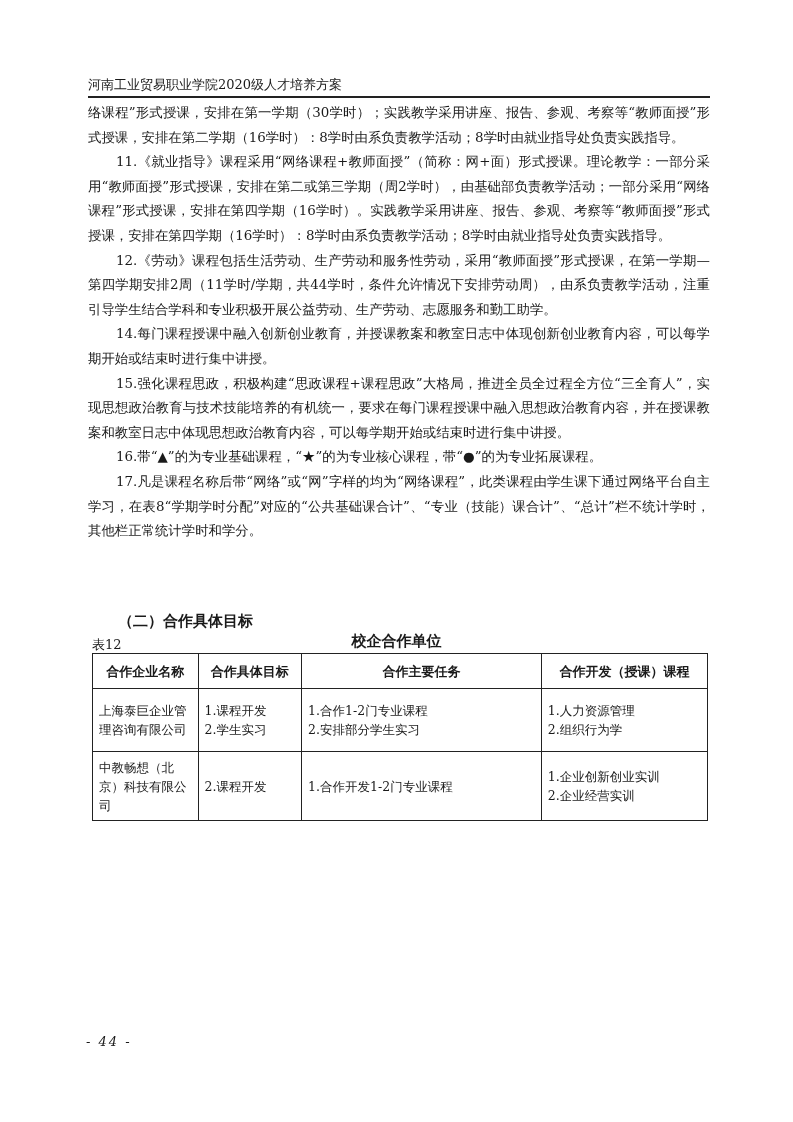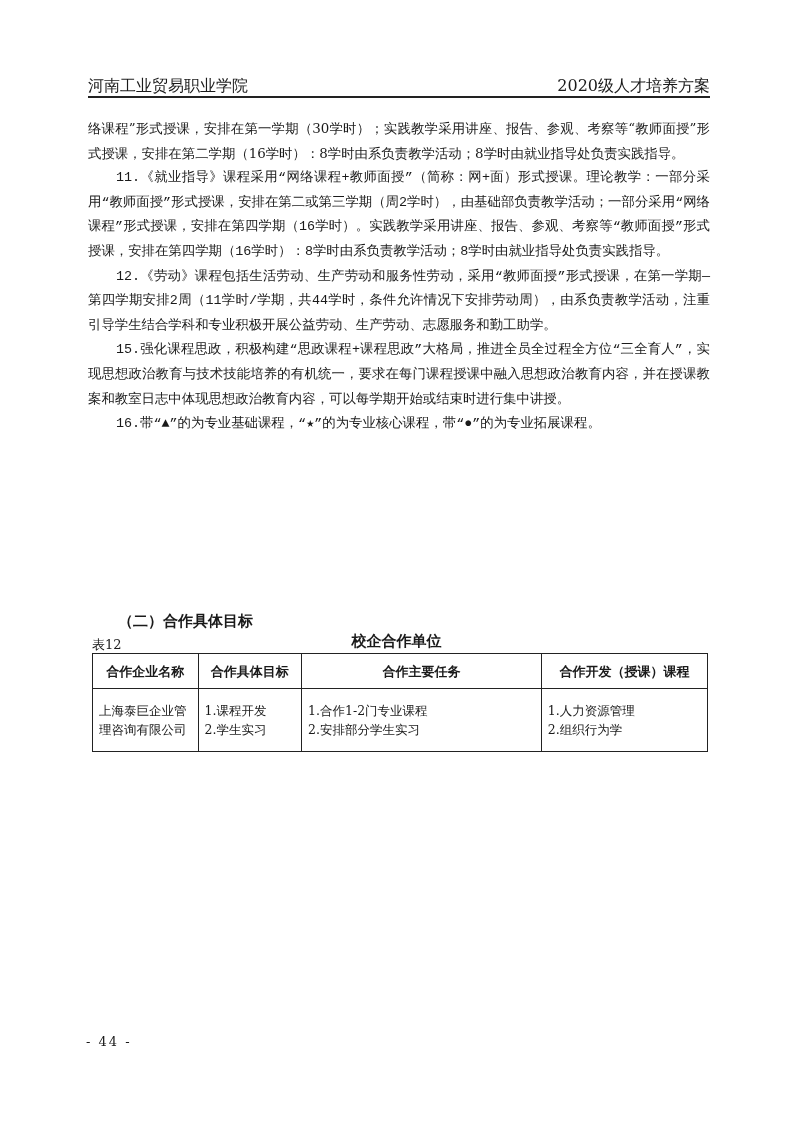--- a/index.html
+++ b/index.html
@@ -1,56 +1,58 @@
 <!DOCTYPE html>
 <html><head>
 <meta charset="utf-8">
 <style>
   html, body { margin: 0; padding: 0; background: #ffffff; }
   body { width: 793px; height: 1122px; position: relative; overflow: hidden;
          font-family: "DejaVu Serif", "Liberation Serif", serif; color: #1a1a1a; }
   .header { position: absolute; left: 88px; top: 76px; width: 622px; height: 18px;
-            font-size: 16px; display: flex; justify-content: space-between; }
+            font-size: 13px; display: flex; justify-content: flex-start; }
   .header-rule { position: absolute; left: 88px; top: 96px; width: 622px; height: 0;
                  border-top: 2px solid #222; }
   .body-text { position: absolute; left: 88px; top: 101px; width: 622px;
-               font-size: 13.4px; line-height: 24.6px; text-align: justify; margin-top: 16px; }
+               font-size: 13.4px; line-height: 24.6px; text-align: justify; }
   .body-text p { margin: 0; }
-  .body-text p.indent { text-indent: 28px; font-family: Liberation Mono, monospace; }
+  .body-text p.indent { text-indent: 28px; }
   .section-heading { position: absolute; left: 118px; top: 612px; font-size: 15px;
                      font-weight: bold; font-family: "DejaVu Sans", "Liberation Sans", sans-serif; }
   .table-num { position: absolute; left: 92px; top: 636px; font-size: 13px; }
   .table-title { position: absolute; left: 0; width: 793px; top: 632px; text-align: center;
                  font-size: 15px; font-weight: bold; font-family: Liberation Sans, sans-serif; }
   table.coop { position: absolute; left: 92px; top: 653px; width: 616px; border-collapse: collapse;
                font-size: 12.5px; border-radius: 7px; }
   table.coop th, table.coop td { border: 1.5px solid #222; padding: 3px 6px; vertical-align: middle;
                                  text-align: left; line-height: 19px; }
   table.coop th { font-weight: bold; text-align: center; height: 28px; font-size: 13px;
                   font-family: "DejaVu Sans", "Liberation Sans", sans-serif; }
   .c1 { width: 93px; } .c2 { width: 91px; } .c3 { width: 228px; } .c4 { width: 154px; }
   .r1 td { height: 56px; margin-top: 27px; } .r2 td { height: 40px; } .r3 td { height: 62px; } .r4 td { height: 62px; }
   .line { display: block; }
-  .page-num { position: absolute; left: 86px; top: 1034px; font-size: 13px; letter-spacing: 2px; }
+  .page-num { position: absolute; left: 86px; top: 1034px; font-size: 13px; letter-spacing: 2px; font-style: italic; }
 </style>
 </head>
 <body>
 
 <div class="header">
   <span>河南工业贸易职业学院</span>
   <span>2020级人才培养方案</span>
 </div>
 <div class="header-rule"></div>
 
 <div class="body-text">
   <p>络课程”形式授课，安排在第一学期（30学时）；实践教学采用讲座、报告、参观、考察等“教师面授”形式授课，安排在第二学期（16学时）：8学时由系负责教学活动；8学时由就业指导处负责实践指导。</p>
   <p class="indent">11.《就业指导》课程采用“网络课程+教师面授”（简称：网+面）形式授课。理论教学：一部分采用“教师面授”形式授课，安排在第二或第三学期（周2学时），由基础部负责教学活动；一部分采用“网络课程”形式授课，安排在第四学期（16学时）。实践教学采用讲座、报告、参观、考察等“教师面授”形式授课，安排在第四学期（16学时）：8学时由系负责教学活动；8学时由就业指导处负责实践指导。</p>
   <p class="indent">12.《劳动》课程包括生活劳动、生产劳动和服务性劳动，采用“教师面授”形式授课，在第一学期—第四学期安排2周（11学时/学期，共44学时，条件允许情况下安排劳动周），由系负责教学活动，注重引导学生结合学科和专业积极开展公益劳动、生产劳动、志愿服务和勤工助学。</p>
+  <p class="indent">14.每门课程授课中融入创新创业教育，并授课教案和教室日志中体现创新创业教育内容，可以每学期开始或结束时进行集中讲授。</p>
   <p class="indent">15.强化课程思政，积极构建“思政课程+课程思政”大格局，推进全员全过程全方位“三全育人”，实现思想政治教育与技术技能培养的有机统一，要求在每门课程授课中融入思想政治教育内容，并在授课教案和教室日志中体现思想政治教育内容，可以每学期开始或结束时进行集中讲授。</p>
   <p class="indent">16.带“▲”的为专业基础课程，“★”的为专业核心课程，带“●”的为专业拓展课程。</p>
+  <p class="indent">17.凡是课程名称后带“网络”或“网”字样的均为“网络课程”，此类课程由学生课下通过网络平台自主学习，在表8“学期学时分配”对应的“公共基础课合计”、“专业（技能）课合计”、“总计”栏不统计学时，其他栏正常统计学时和学分。</p>
 </div>
 
 <div class="section-heading">（二）合作具体目标</div>
 <div class="table-num">表12</div>
 <div class="table-title">校企合作单位</div>
 
 <table class="coop">
   <thead>
     <tr>
       <th class="c1">合作企业名称</th>
@@ -68,16 +70,29 @@
       </td>
       <td>
         <span class="line">1.合作1-2门专业课程</span>
         <span class="line">2.安排部分学生实习</span>
       </td>
       <td>
         <span class="line">1.人力资源管理</span>
         <span class="line">2.组织行为学</span>
       </td>
     </tr>
+    <tr class="r4">
+      <td>中教畅想（北京）科技有限公司</td>
+      <td>
+        <span class="line">2.课程开发</span>
+      </td>
+      <td>
+        <span class="line">1.合作开发1-2门专业课程</span>
+      </td>
+      <td>
+        <span class="line">1.企业创新创业实训</span>
+        <span class="line">2.企业经营实训</span>
+      </td>
+    </tr>
   </tbody>
 </table>
 
 <div class="page-num">- 44 -</div>
 
 </body></html>

